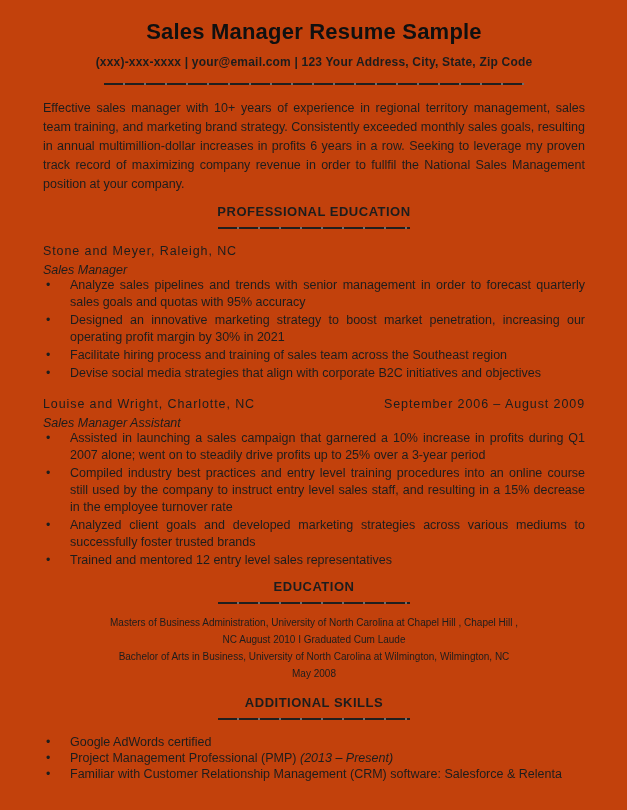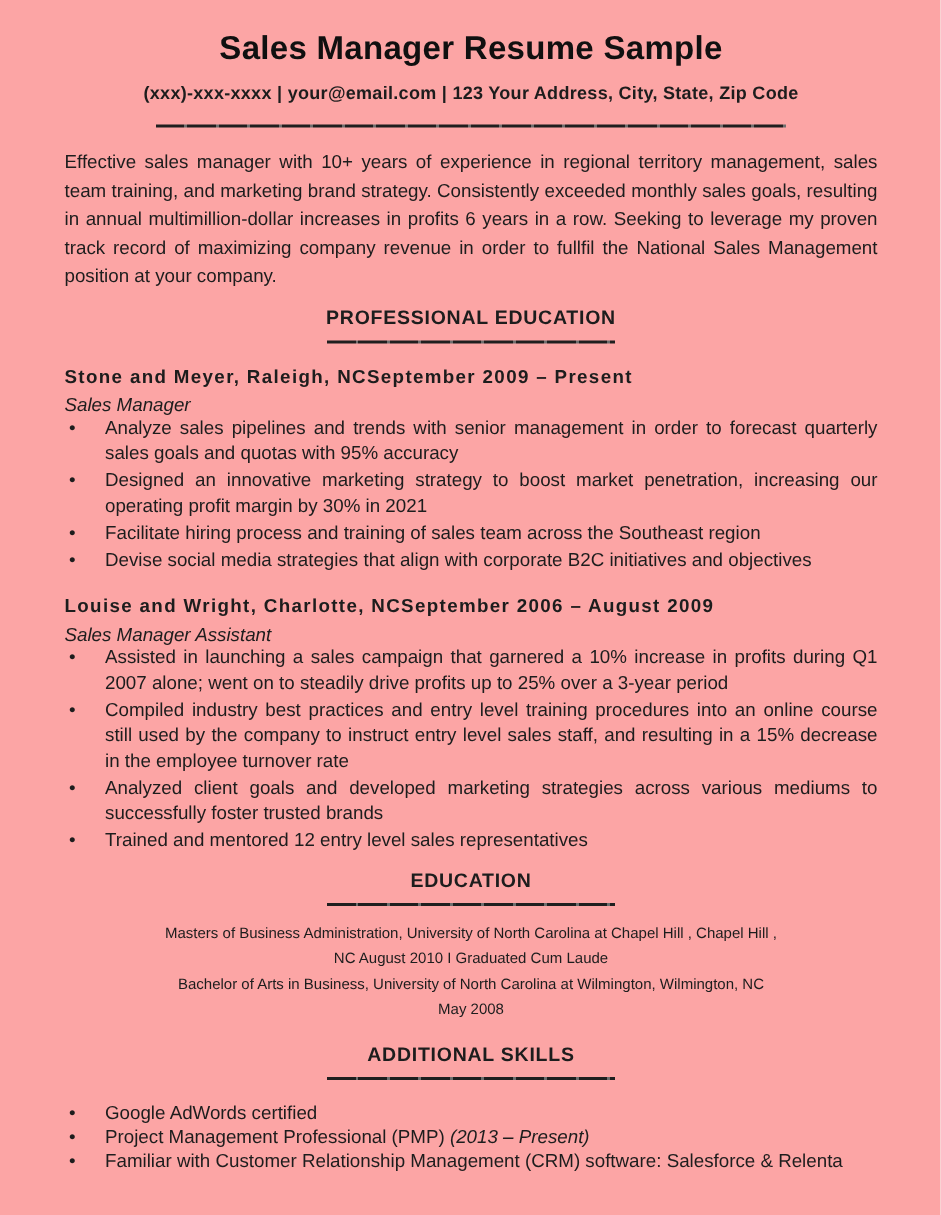--- a/index.html
+++ b/index.html
@@ -2,21 +2,21 @@
 <html><head>
 <meta charset="utf-8">
 <style>
   html, body { margin: 0; padding: 0; background: #f7f7f7; }
   .page {
     position: relative;
     width: 627px;
     height: 810px;
     box-sizing: border-box;
     padding: 0 42px 0 43px;
-    background: #fca5a5;
+    background: #c2410c;
     color: #1d1d1d;
     font-family: "Liberation Sans", sans-serif;
     overflow: hidden;
   }
   .doc-title {
     margin: 18px 0 0;
     text-align: center;
     font-size: 22px;
     line-height: 28px;
     font-weight: 700;
@@ -49,25 +49,26 @@
     text-align: center;
     font-size: 13px;
     line-height: 16px;
     font-weight: 700;
     letter-spacing: 0.5px;
   }
   .mt-exp { margin-top: 10px; }
   .mt-skl { margin-top: 13px; }
   .job-header {
     display: flex;
+    justify-content: space-between;
     align-items: baseline;
     margin-top: 15px;
     font-size: 12.5px;
     line-height: 15px;
-    font-weight: 700;
+    font-weight: 400;
     letter-spacing: 0.9px;
   }
   .job-title {
     margin-top: 4px;
     font-size: 12.5px;
     line-height: 14px;
     font-style: italic;
   }
   ul.bullets {
     list-style: none;
@@ -125,21 +126,20 @@
 
   <div class="rule rule-wide"></div>
 
   <p class="summary">Effective sales manager with 10+ years of experience in regional territory management, sales team training, and marketing brand strategy. Consistently exceeded monthly sales goals, resulting in annual multimillion-dollar increases in profits 6 years in a row. Seeking to leverage my proven track record of maximizing company revenue in order to fullfil the National Sales Management position at your company.</p>
 
   <h2 class="section-heading mt-exp">PROFESSIONAL EDUCATION</h2>
   <div class="rule rule-heading"></div>
 
   <div class="job-header">
     <span>Stone and Meyer, Raleigh, NC</span>
-    <span>September 2009 – Present</span>
   </div>
   <div class="job-title">Sales Manager</div>
   <ul class="bullets">
     <li>Analyze sales pipelines and trends with senior management in order to forecast quarterly sales goals and quotas with 95% accuracy</li>
     <li>Designed an innovative marketing strategy to boost market penetration, increasing our operating profit margin by 30% in 2021</li>
     <li>Facilitate hiring process and training of sales team across the Southeast region</li>
     <li>Devise social media strategies that align with corporate B2C initiatives and objectives</li>
   </ul>
 
   <div class="job-header">

